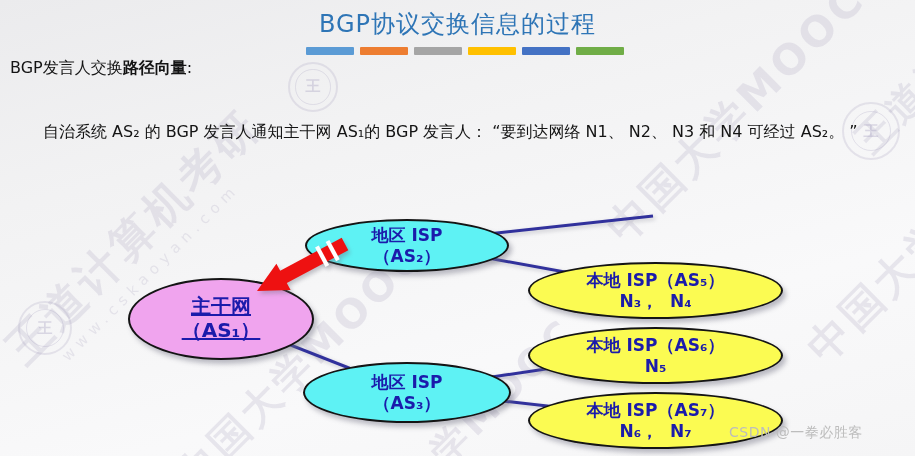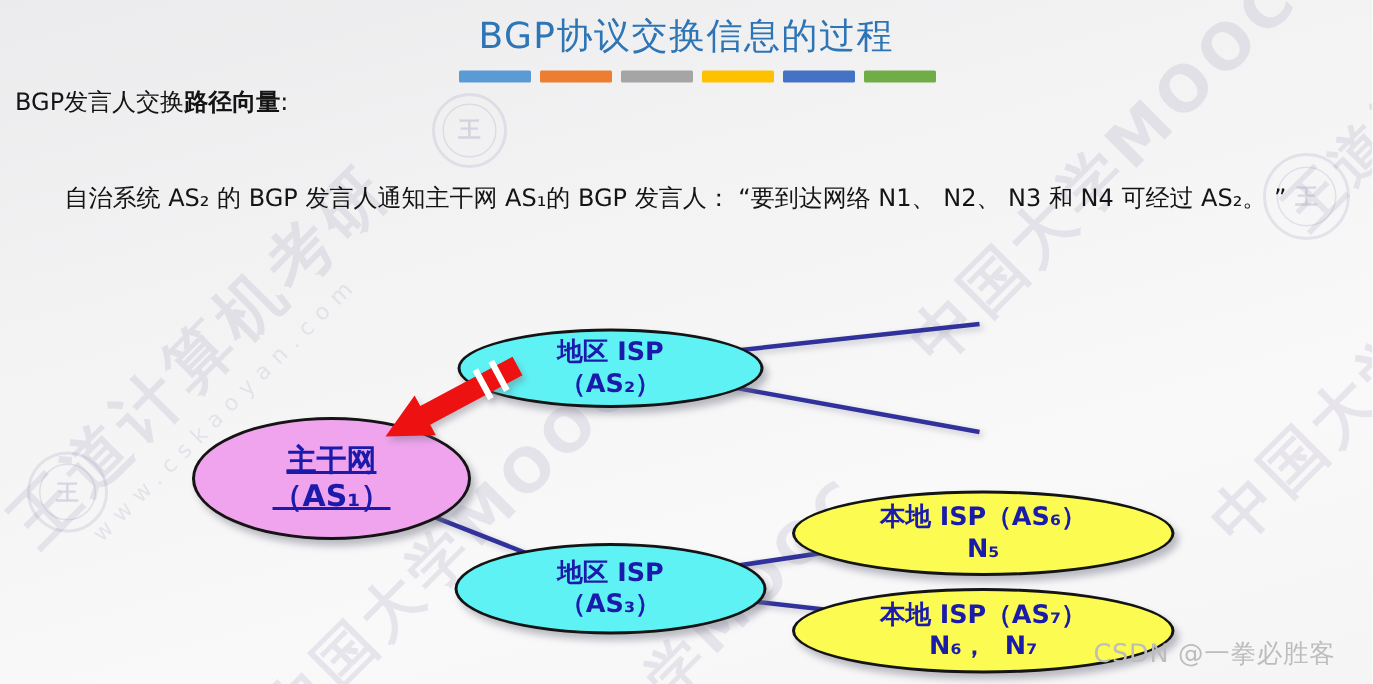--- a/index.html
+++ b/index.html
@@ -41,21 +41,21 @@
   .node{
     position:absolute; border:2.2px solid #141414; border-radius:50%;
     display:flex; flex-direction:column; align-items:center; justify-content:center;
     box-shadow:3px 4px 5px rgba(110,110,128,.45);
     color:var(--nodetext,#1b1bab); font-weight:bold; text-align:center;
     line-height:1.18; z-index:2; white-space:pre; font-size:17px;
   }
   .node.big{font-size:20px;text-decoration:underline;}
   .node span{display:block;}
   
-  .csdn{position:absolute; left:729px; top:424px; font-size:17px; color:#bdbdbd; z-index:5; letter-spacing:.5px;}
+  .csdn{position:absolute; left:729px; top:424px; font-size:14px; color:#bdbdbd; z-index:5; letter-spacing:.5px;}
 </style>
 </head>
 <body>
 
 <div class="slide">
 
   <div class="wm" style="left:-6px; top:335px; font-size:44px;">王道计算机考研</div>
   <div class="wm wm-url" style="left:58px; top:352px; font-size:15px;">www.cskaoyan.com</div>
   <div class="wm" style="left:165px; top:462px; font-size:40px;">中国大学MOOC</div>
   <div class="wm" style="left:595px; top:215px; font-size:42px;">中国大学MOOC</div>
@@ -98,20 +98,24 @@
     <span>（AS₁）</span>
   </div>
   <div class="node" style="left: 305px; top: 219px; width: 200px; height: 49px; background: rgb(94, 242, 244);">
     <span>地区 ISP</span>
     <span>（AS₂）</span>
   </div>
   <div class="node" style="left: 303px; top: 362px; width: 204px; height: 57px; background: rgb(94, 242, 244);">
     <span>地区 ISP</span>
     <span>（AS₃）</span>
   </div>
+  <div class="node" style="left: 528px; top: 262px; width: 251px; height: 53px; background: rgb(251, 251, 82);">
+    <span>本地 ISP（AS₅）</span>
+    <span>N₃，  N₄</span>
+  </div>
   <div class="node" style="left: 528px; top: 327px; width: 251px; height: 53px; background: rgb(251, 251, 82);">
     <span>本地 ISP（AS₆）</span>
     <span>N₅</span>
   </div>
   <div class="node" style="left: 528px; top: 392px; width: 251px; height: 53px; background: rgb(251, 251, 82);">
     <span>本地 ISP（AS₇）</span>
     <span>N₆，  N₇</span>
   </div>
 
   <svg class="arrowlayer" width="915" height="456">

